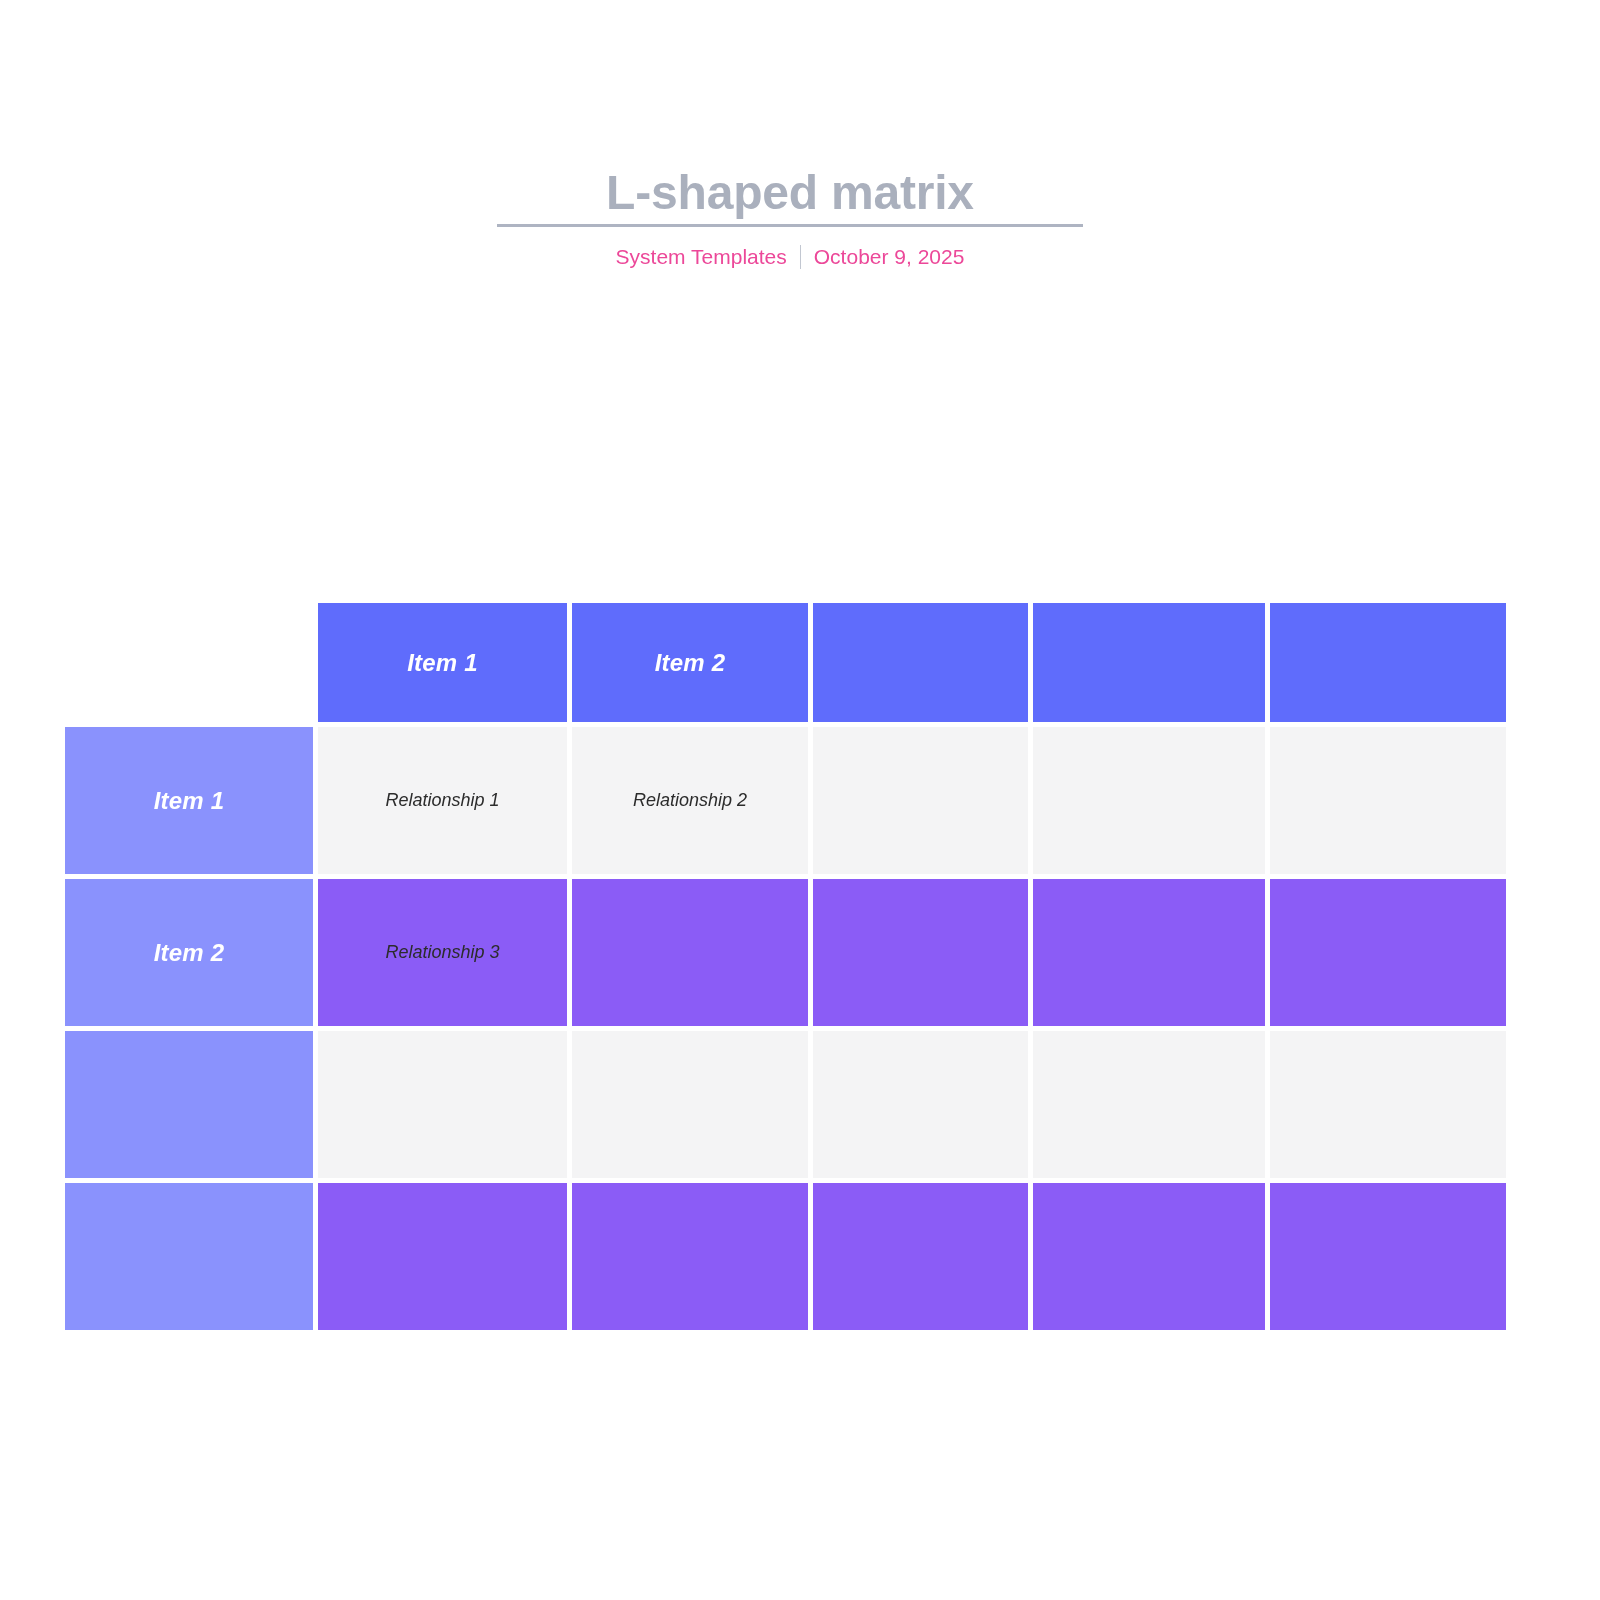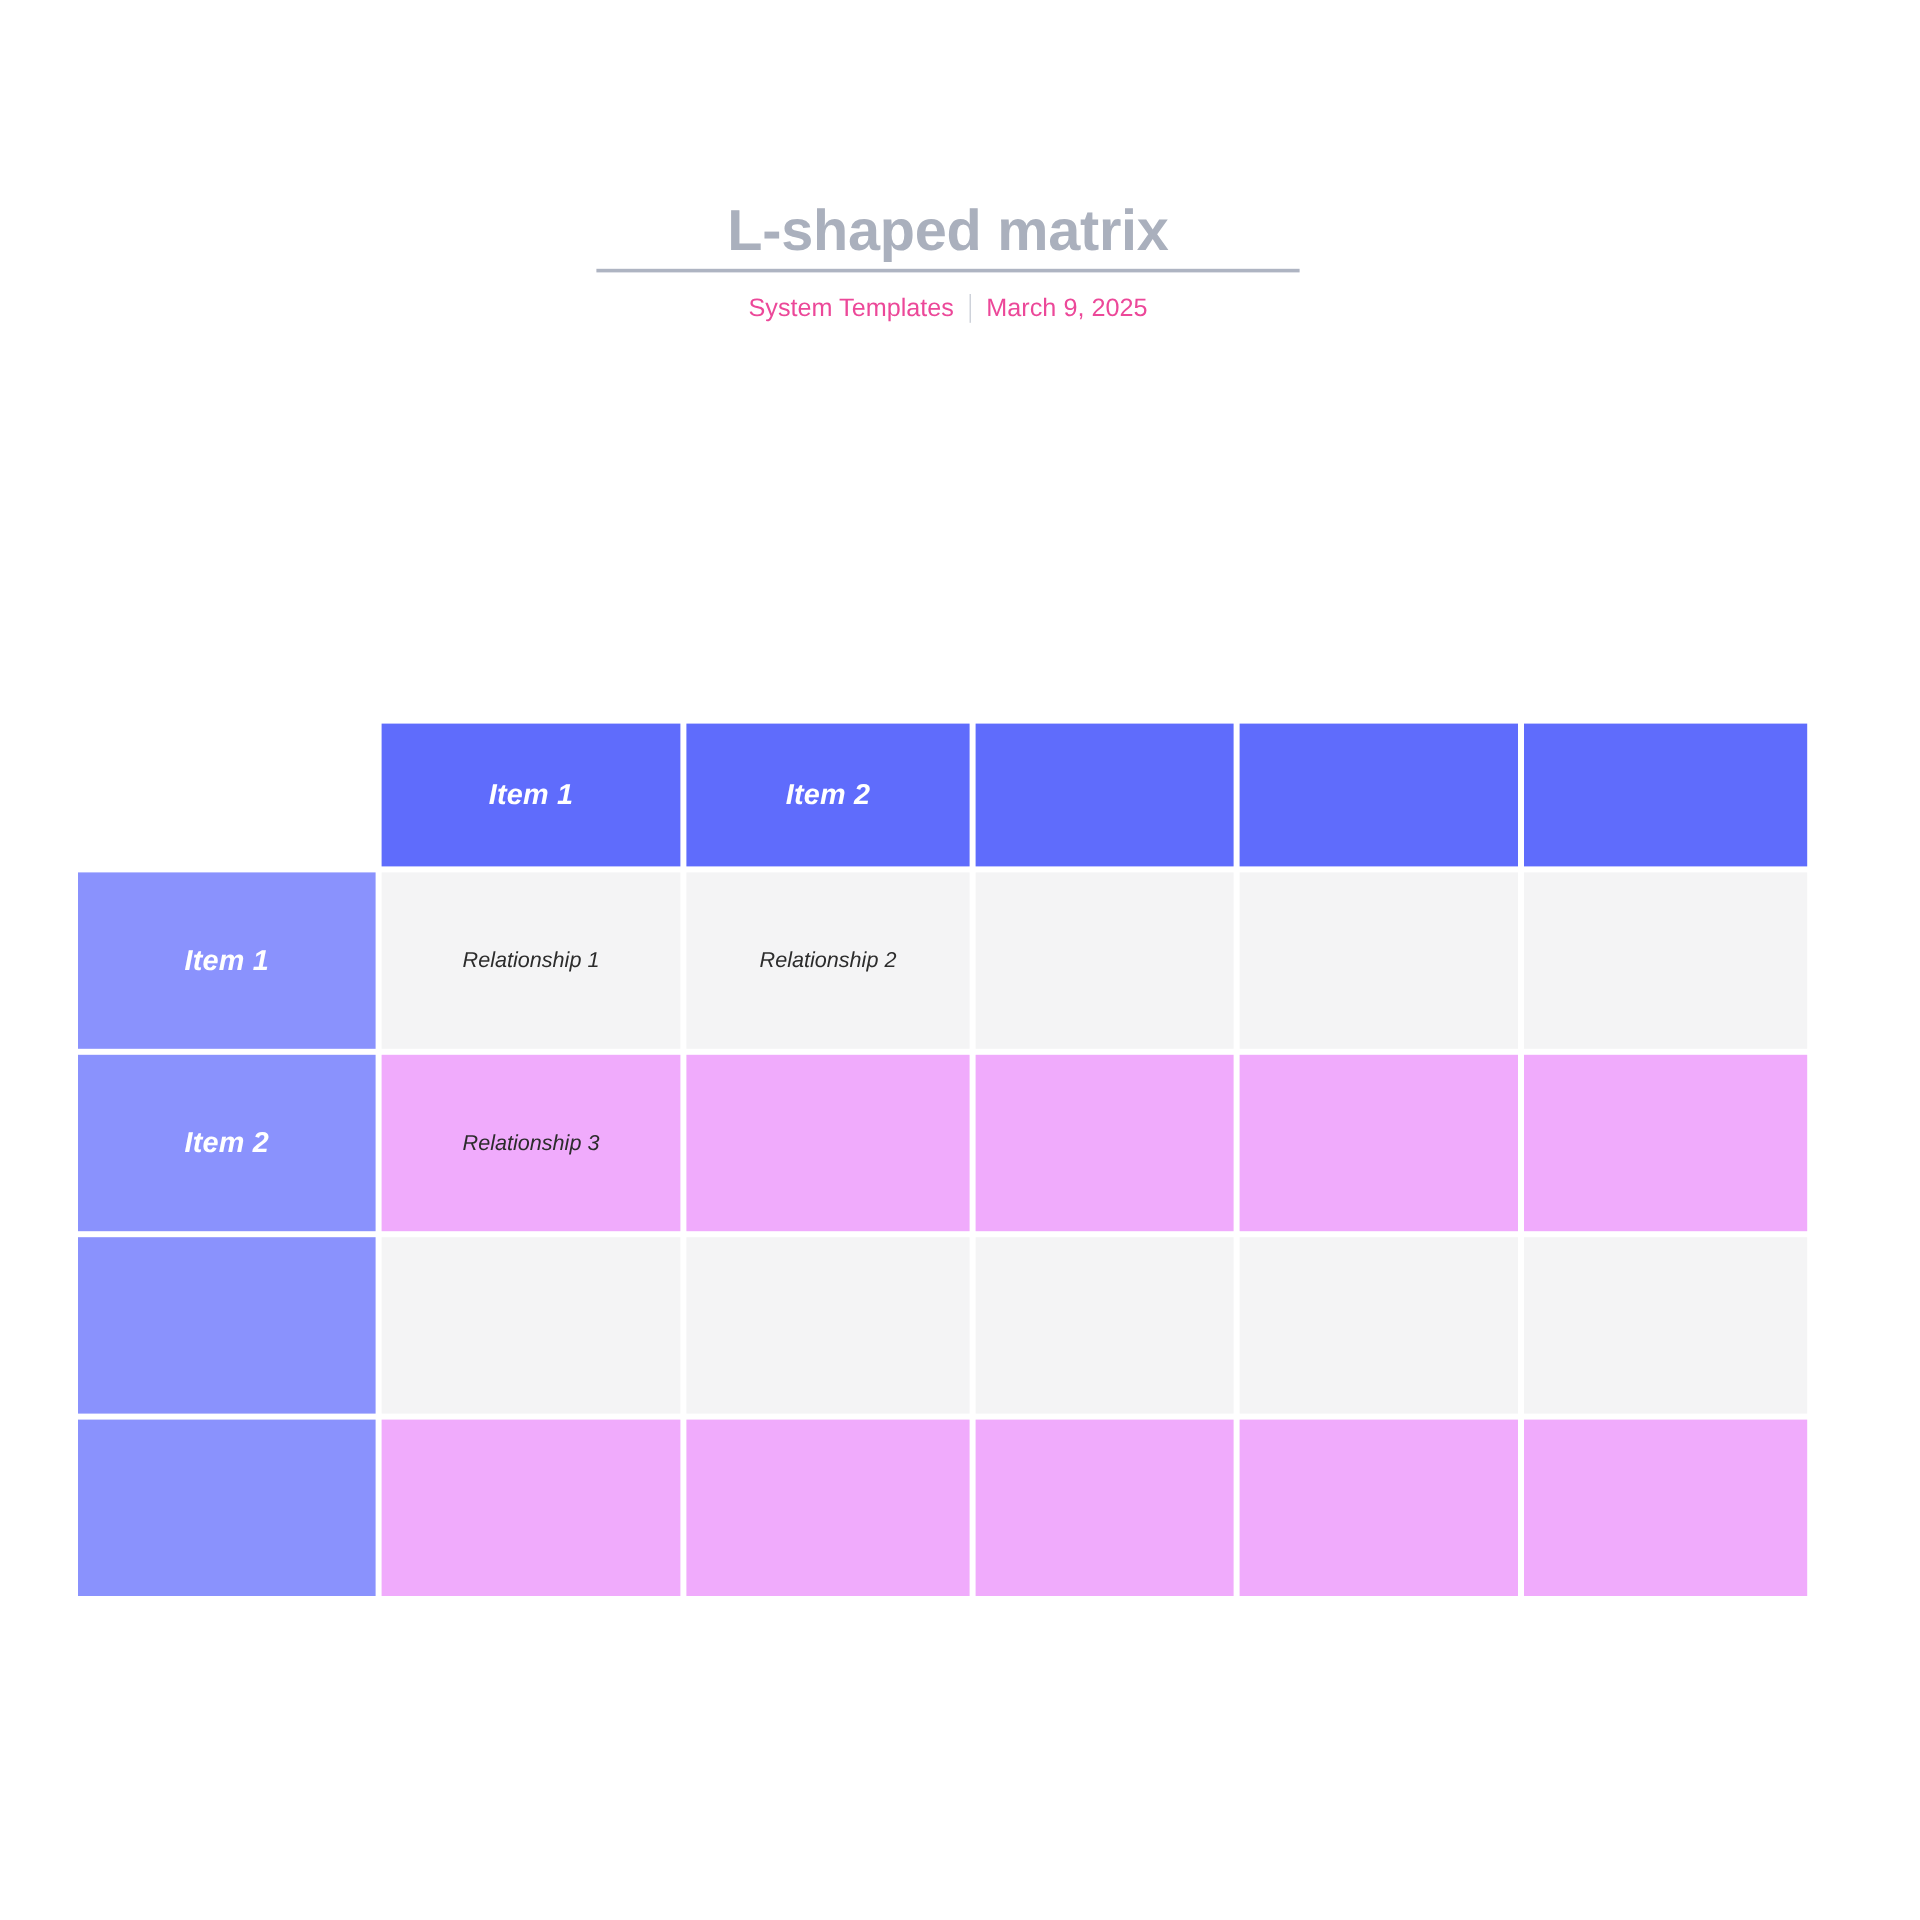--- a/index.html
+++ b/index.html
@@ -114,32 +114,32 @@
     letter-spacing: 0.2px;
   }
 
   .data-cell {
     font-size: 18px;
     font-style: italic;
     color: #2c2c2c;
   }
 
   .band-a .data-cell { background: #f4f4f5; }
-  .band-b .data-cell { background: #f0abfc; }
+  .band-b .data-cell { background: #8b5cf6; }
 </style>
 </head>
 <body>
 
 <div id="doc-header">
   <div id="page-title">L-shaped matrix</div>
   <div id="title-divider"></div>
   <div id="doc-subtitle">
     <span>System Templates</span>
     <span class="sub-sep"></span>
-    <span>March 9, 2025</span>
+    <span>October 9, 2025</span>
   </div>
 </div>
 
 <div id="matrix">
 
   <div class="matrix-row header-row">
     <div class="cell corner-cell col-rowhead"></div>
     <div class="cell col-header col-1">Item 1</div>
     <div class="cell col-header col-2">Item 2</div>
     <div class="cell col-header col-3"></div>

